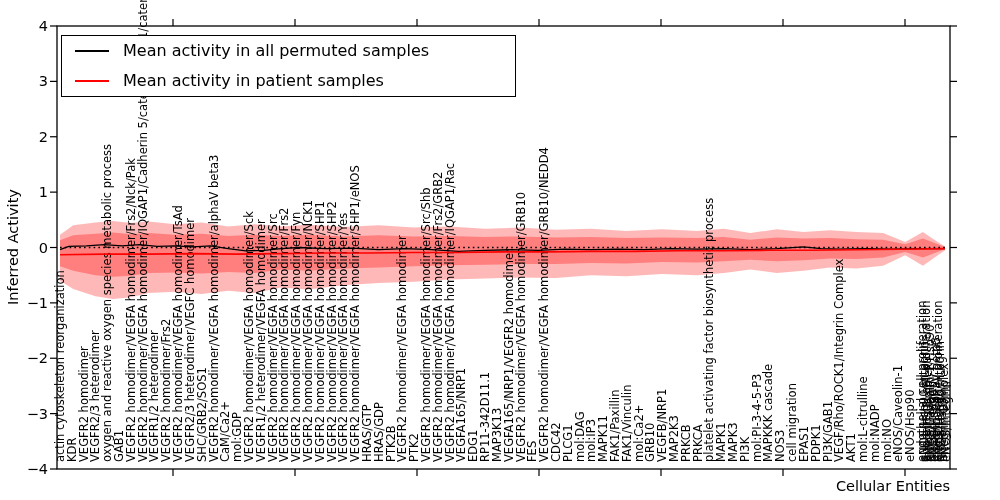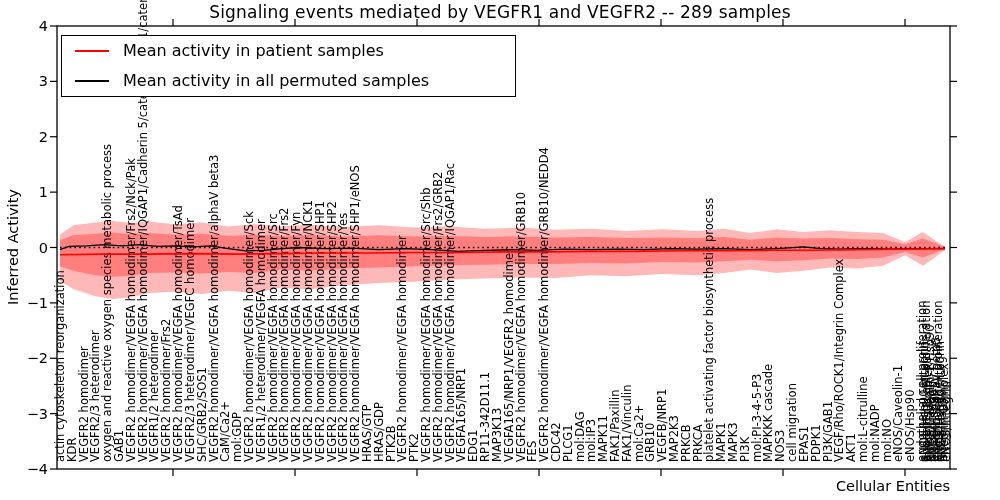--- a/index.html
+++ b/index.html
@@ -43,21 +43,20 @@
   .xlabel{
     position:absolute; left:57px; top:478px; width:893px; text-align:right;
     font-size:14.5px; z-index:4;
   }
 </style>
 </head>
 <body>
 
 <div class="figure">
 
-  <div class="title">Signaling events mediated by VEGFR1 and VEGFR2 -- 289 samples</div>
 
   <svg id="svg-bands" class="layer" width="1000" height="500">
       <path d="M60.0 234.8 L73.3 225.3 L95.4 222.6 L113.1 220.9 L130.8 223.1 L148.5 221.5 L175.1 224.2 L201.6 222.6 L228.2 226.5 L254.7 224.2 L281.3 226.5 L307.8 224.8 L343.2 227.0 L378.6 225.3 L414.0 227.6 L449.4 226.5 L484.8 228.7 L520.2 227.6 L555.6 229.8 L591.0 228.7 L626.4 230.9 L661.8 229.2 L697.2 230.9 L723.8 228.7 L750.3 233.1 L776.9 229.2 L803.4 232.0 L830.0 230.3 L856.5 232.0 L883.1 233.1 L905.2 242.0 L922.9 232.0 L936.1 240.9 L945.0 246.4 L945.0 250.3 L936.1 256.4 L922.9 265.8 L905.2 255.3 L883.1 265.8 L856.5 268.5 L830.0 267.4 L803.4 270.8 L776.9 273.0 L750.3 269.6 L723.8 273.0 L697.2 275.2 L661.8 274.1 L626.4 276.3 L591.0 275.2 L555.6 278.0 L520.2 277.4 L484.8 278.5 L449.4 279.6 L414.0 281.8 L378.6 282.9 L343.2 285.2 L307.8 289.6 L281.3 287.4 L254.7 292.9 L228.2 290.7 L201.6 294.0 L175.1 291.8 L148.5 292.9 L130.8 297.3 L113.1 299.0 L95.4 296.2 L73.3 289.0 L60.0 280.7 Z" fill="rgba(255,20,20,0.30)" stroke="none"></path>
       <path d="M60.0 240.3 L73.3 235.3 L95.4 233.7 L113.1 232.5 L130.8 234.2 L148.5 233.1 L175.1 234.8 L201.6 233.7 L228.2 235.9 L254.7 234.8 L281.3 235.9 L307.8 234.8 L343.2 236.4 L378.6 235.3 L414.0 236.4 L449.4 235.9 L484.8 237.0 L520.2 236.4 L555.6 237.5 L591.0 237.0 L626.4 238.1 L661.8 237.5 L697.2 238.1 L723.8 237.0 L750.3 239.7 L776.9 237.5 L803.4 238.6 L830.0 238.1 L856.5 239.2 L883.1 239.7 L905.2 244.2 L922.9 238.6 L936.1 243.6 L945.0 246.9 L945.0 249.2 L936.1 252.5 L922.9 257.5 L905.2 251.9 L883.1 257.5 L856.5 259.1 L830.0 258.6 L803.4 260.2 L776.9 261.3 L750.3 259.7 L723.8 261.3 L697.2 262.5 L661.8 261.9 L626.4 263.6 L591.0 263.0 L555.6 264.1 L520.2 264.1 L484.8 264.7 L449.4 265.2 L414.0 266.3 L378.6 267.4 L343.2 268.5 L307.8 270.8 L281.3 269.6 L254.7 273.0 L228.2 271.9 L201.6 273.5 L175.1 272.4 L148.5 273.0 L130.8 275.7 L113.1 276.8 L95.4 275.2 L73.3 270.8 L60.0 266.3 Z" fill="rgba(255,20,20,0.35)" stroke="none"></path>
     </svg>
 
   <div id="xlabels">
       <div class="xt" style="left: 66px;">actin cytoskeleton reorganization</div>
       <div class="xt" style="left: 77.8082px;">KDR</div>
       <div class="xt" style="left: 89.6164px;">VEGFR2 homodimer</div>
@@ -192,25 +191,25 @@
       <div class="yt" style="left: 10px; top: 183.125px;">1</div>
       <div class="yt" style="left: 10px; top: 238.5px;">0</div>
       <div class="yt" style="left: 10px; top: 293.875px;">−1</div>
       <div class="yt" style="left: 10px; top: 349.25px;">−2</div>
       <div class="yt" style="left: 10px; top: 404.625px;">−3</div>
       <div class="yt" style="left: 10px; top: 460px;">−4</div>
     </div>
 
   <div class="legend">
     <div class="legend-row">
+      <span class="legend-line" style="background: rgb(0, 0, 0);"></span>
+      <span class="legend-text">Mean activity in all permuted samples</span>
+    </div>
+    <div class="legend-row">
       <span class="legend-line" style="background: rgb(255, 0, 0);"></span>
       <span class="legend-text">Mean activity in patient samples</span>
     </div>
-    <div class="legend-row">
-      <span class="legend-line" style="background: rgb(0, 0, 0);"></span>
-      <span class="legend-text">Mean activity in all permuted samples</span>
-    </div>
   </div>
 
   <div class="ylabel">Inferred Activity</div>
   <div class="xlabel">Cellular Entities</div>
 
 </div>
 
 </body></html>

